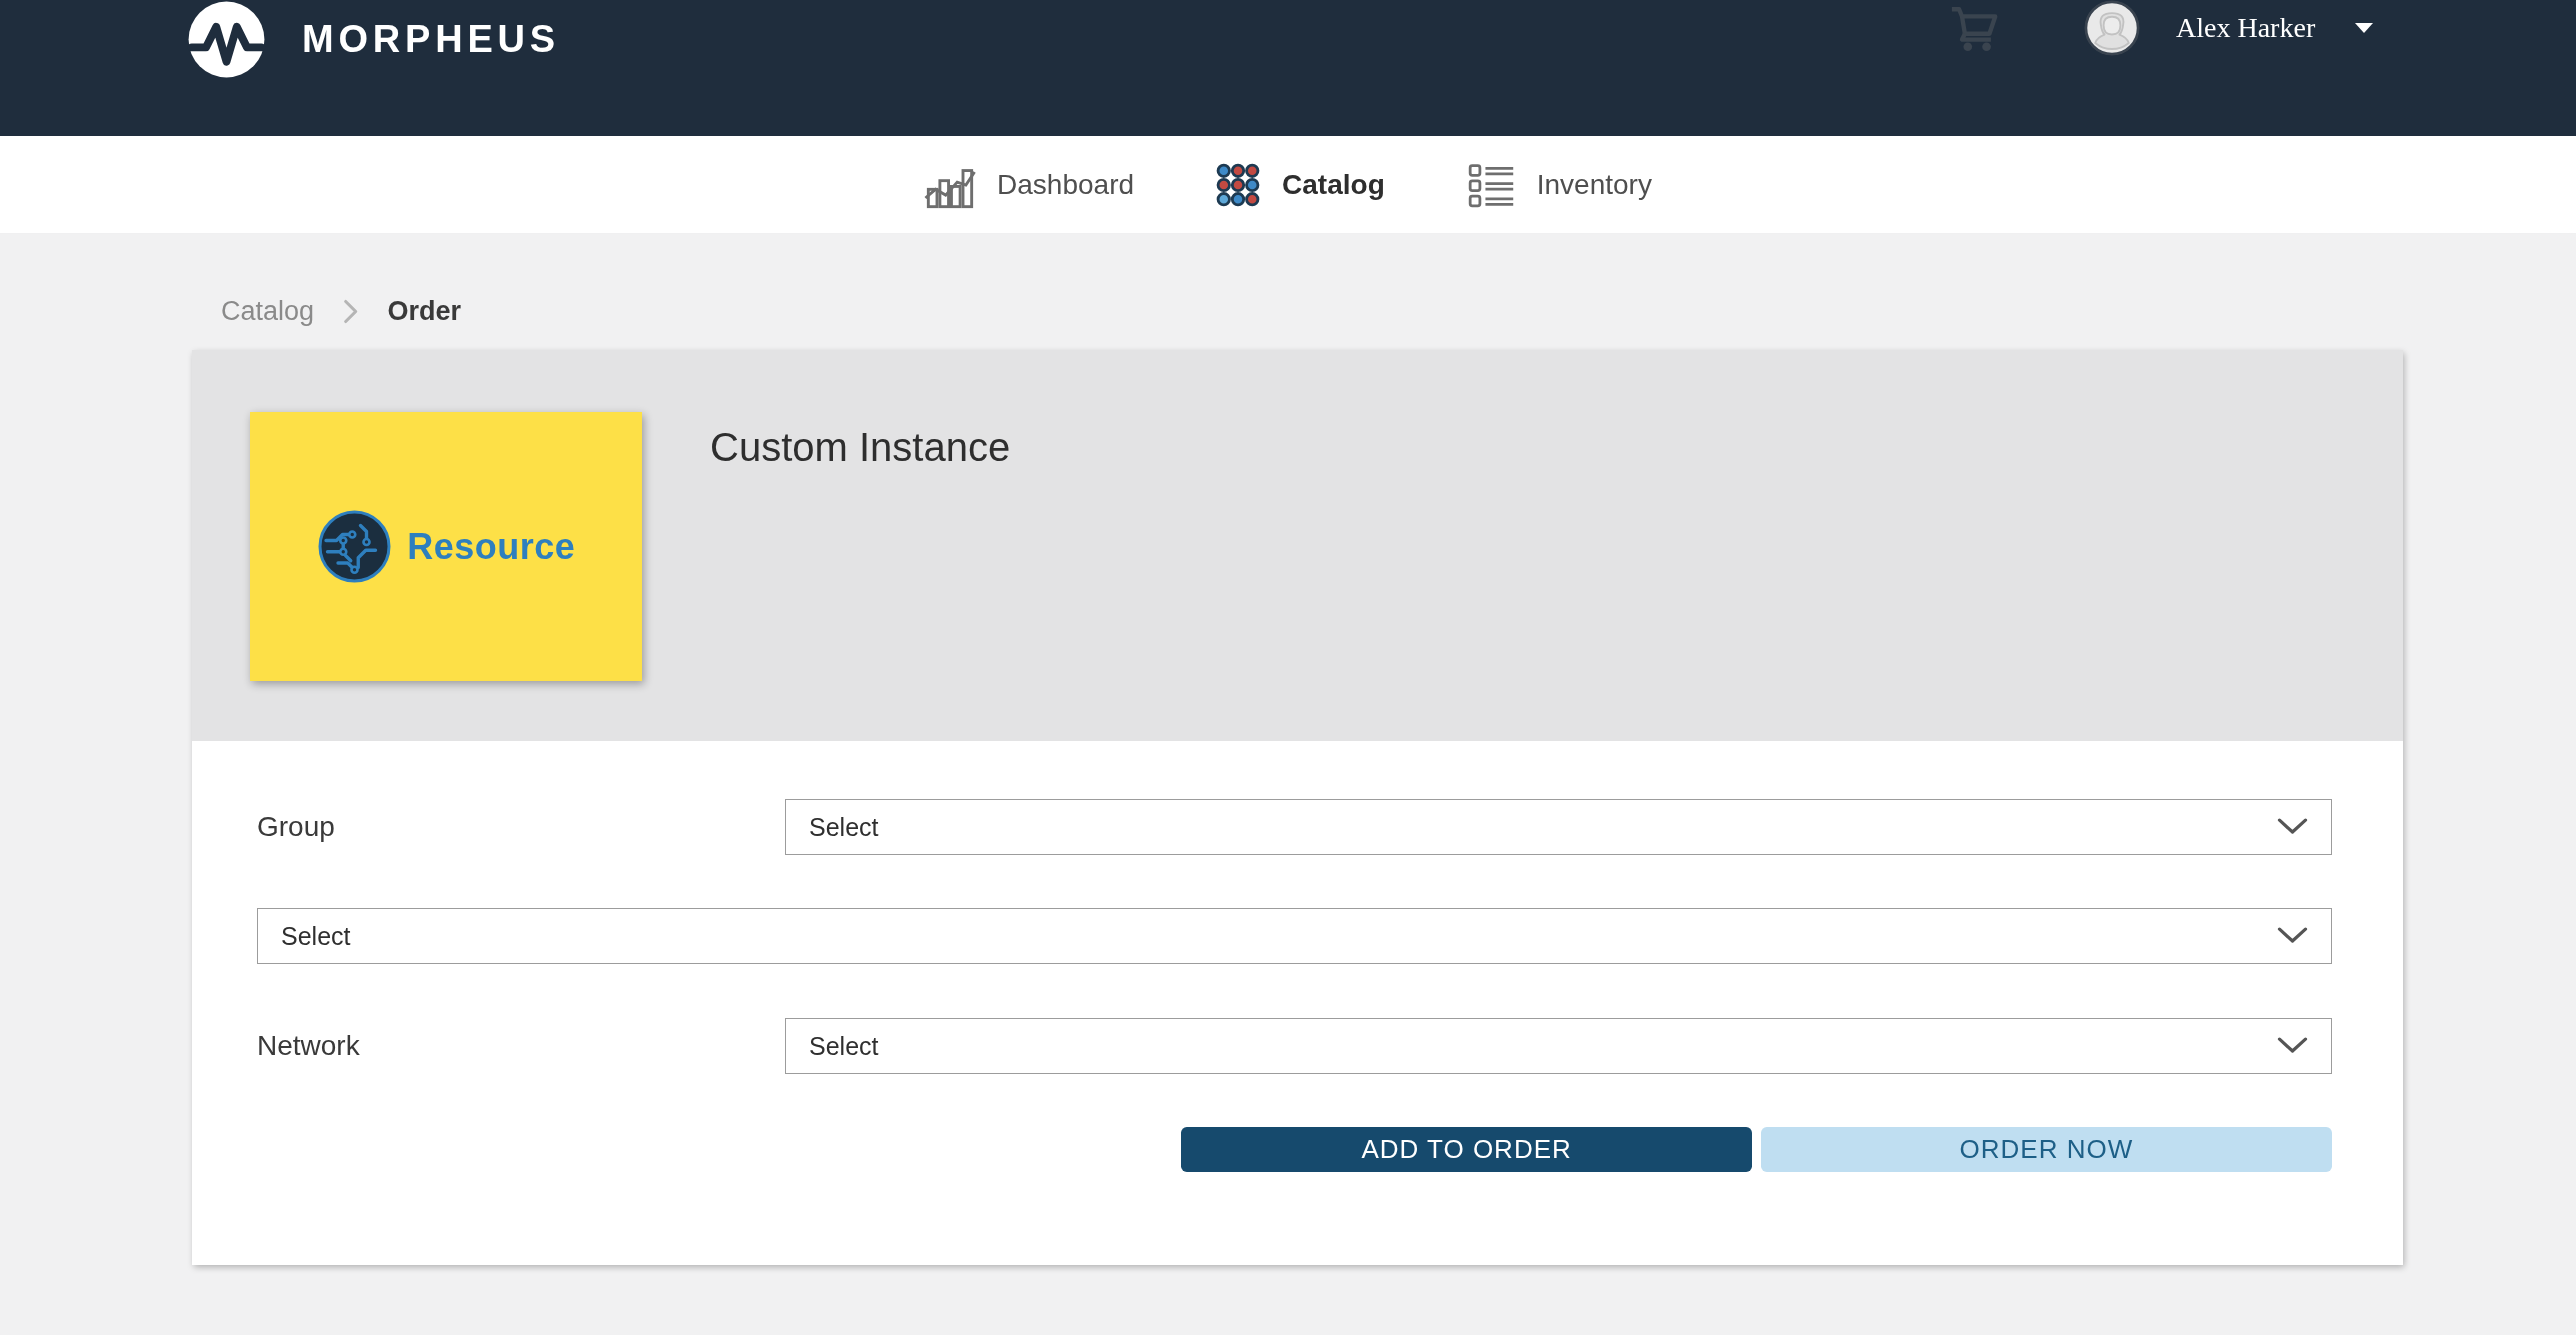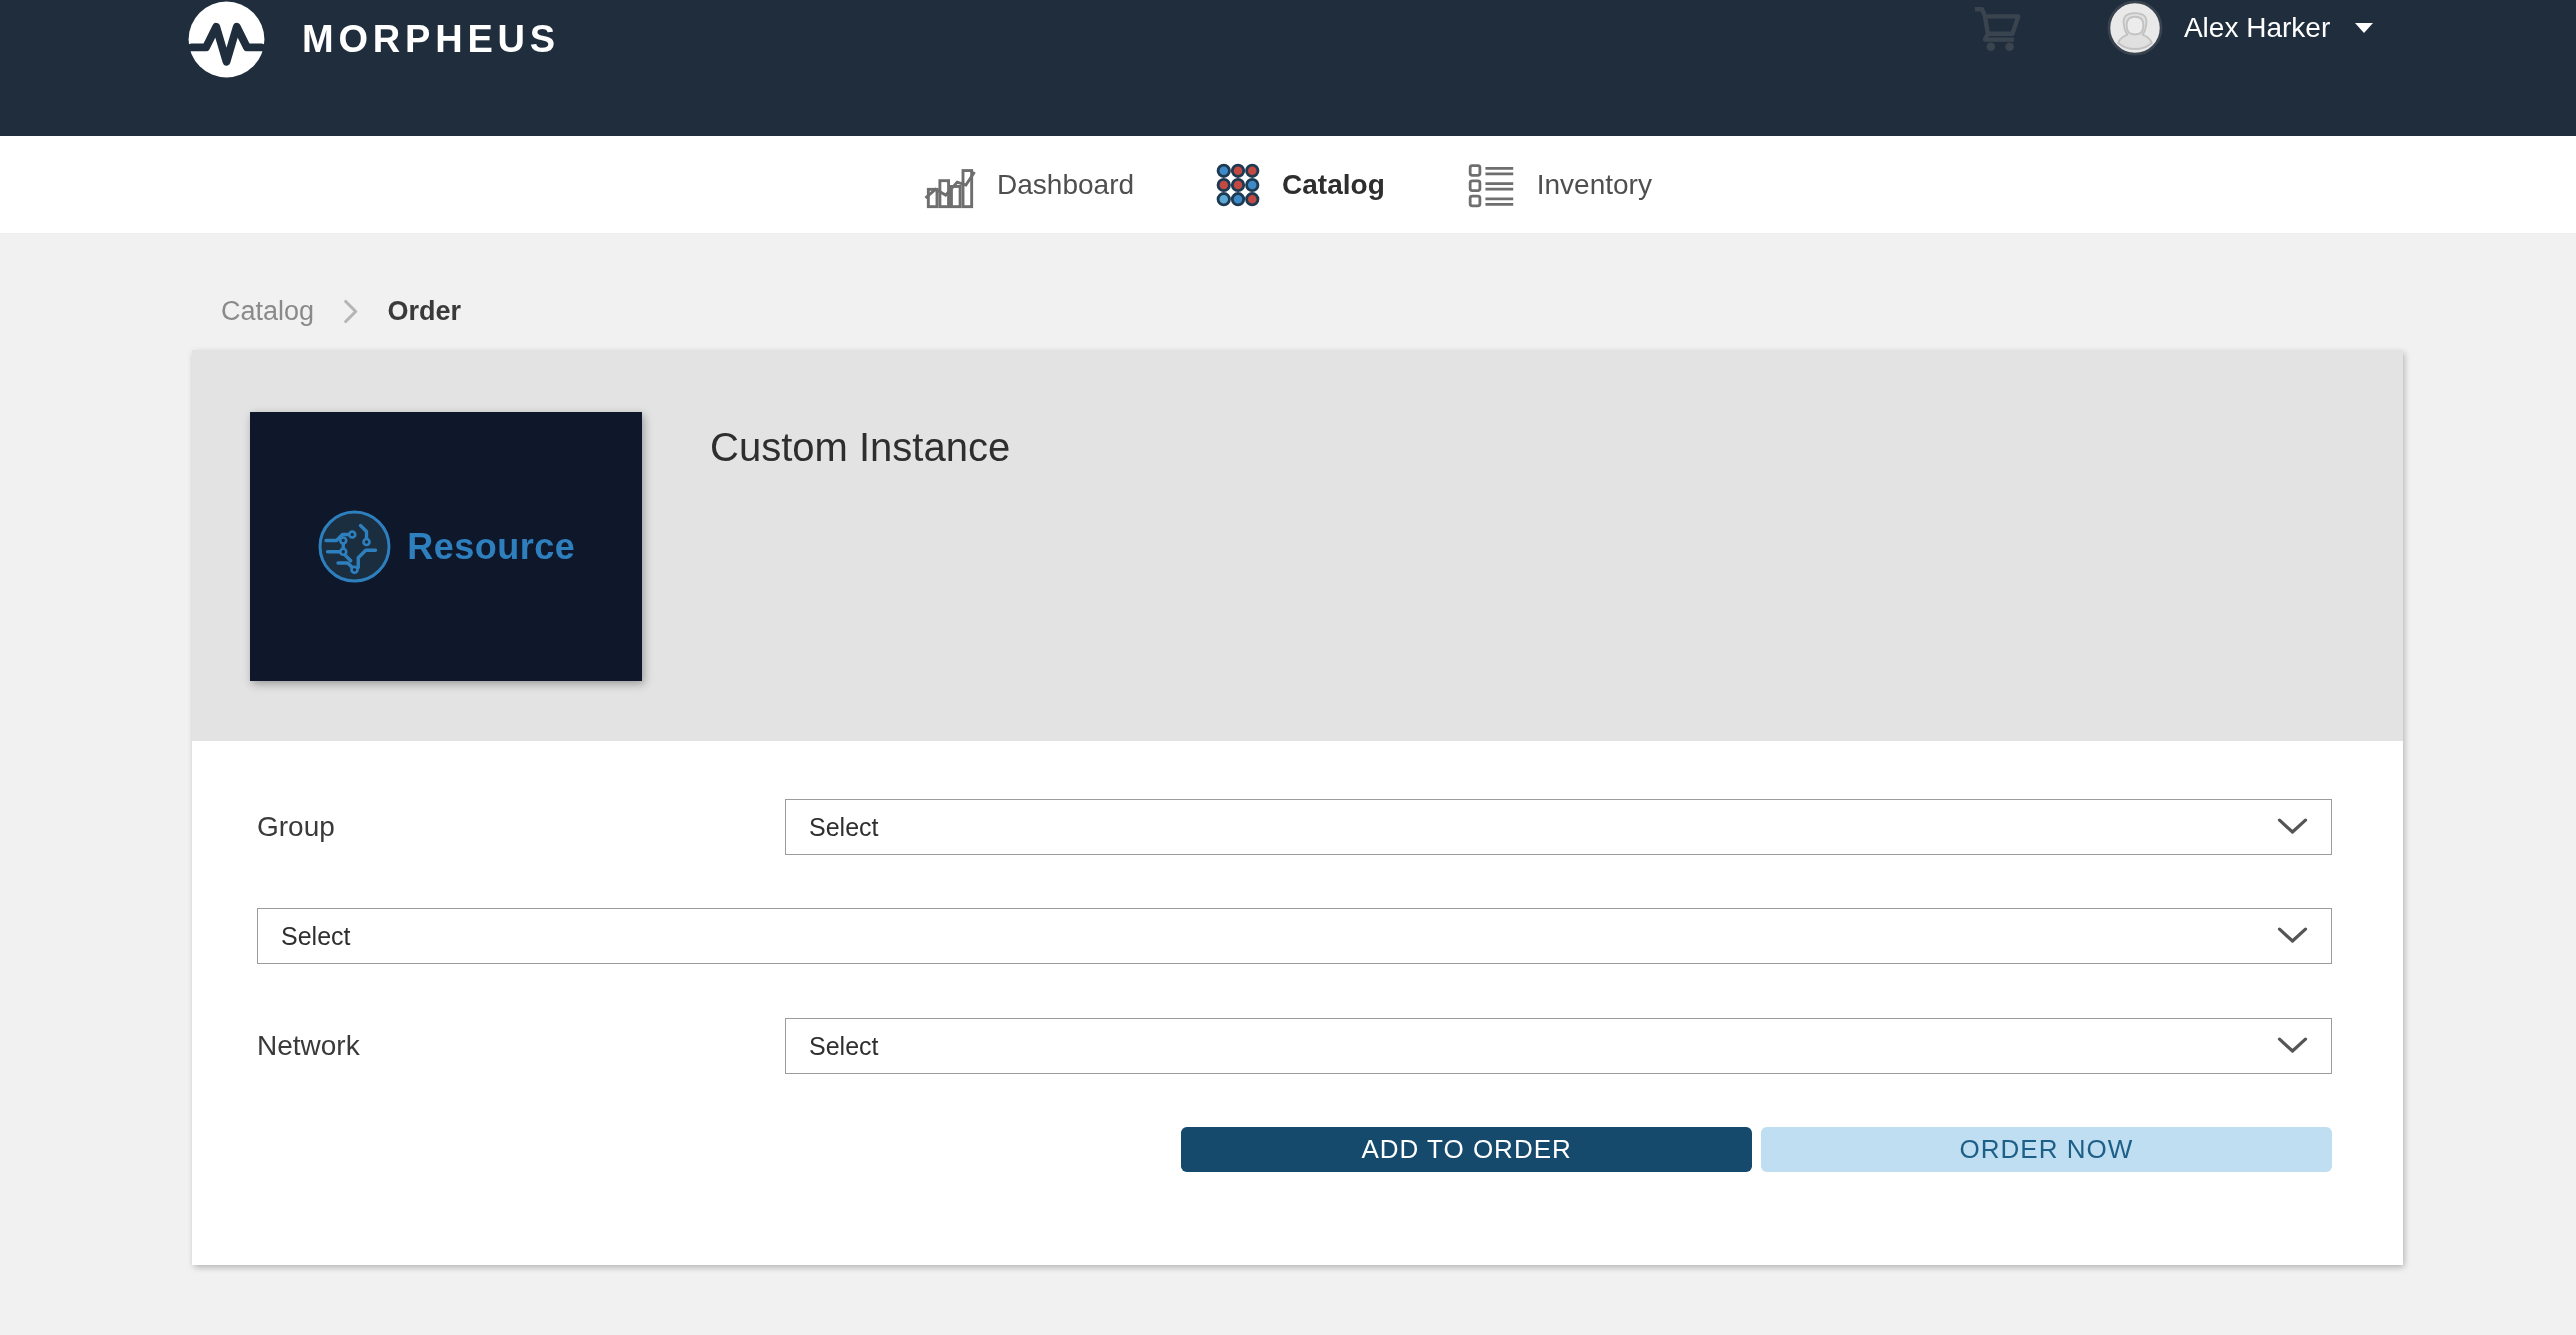--- a/index.html
+++ b/index.html
@@ -17,21 +17,21 @@
     display:flex; align-items:flex-start;
     padding-left:187px; padding-right:203px;
   }
   .brand { display:flex; align-items:center; gap:36px; cursor:pointer; }
   .brand-logo { width:79px; height:79px; display:block; }
   .brand-name {
     color:#ffffff; font-size:38px; font-weight:700; letter-spacing:4.8px;
   }
   .topbar-right { margin-left:auto; display:flex; align-items:center; }
   .cart-icon { width:52px; height:52px; margin-right:83px; cursor:pointer; }
-  .user-menu { display:flex; align-items:center; gap:21px; cursor:pointer; }
+  .user-menu { display:flex; align-items:center; gap:36px; cursor:pointer;font-family:Liberation Serif, serif; }
   .avatar { width:56px; height:56px; border-radius:50%; display:block; }
   .user-name { color:#ffffff; font-size:28px; font-weight:500; }
   .caret-down {
     width:0; height:0; margin-left:3.8px;
     border-left:9.6px solid transparent; border-right:9.6px solid transparent;
     border-top:10.6px solid #ffffff;
   }
 
   
   .navbar {
@@ -59,21 +59,21 @@
   .crumb-current { color:#3a3a3a; font-weight:600; }
 
   
   .order-card {
     position:absolute; left:192px; top:350px; width:2211px;
     box-shadow:1.9px 2.9px 6.7px rgba(0,0,0,0.28);
   }
   .order-header { position:relative; height:391px; background:#e3e3e4; }
   .logo-card {
     position:absolute; left:58px; top:62px; width:392px; height:269px;
-    background:#0f172a; box-shadow:1.9px 2.9px 8.6px rgba(0,0,0,0.32);
+    background:#fde047; box-shadow:1.9px 2.9px 8.6px rgba(0,0,0,0.32);
     display:flex; align-items:center; justify-content:center; gap:15.4px;
   }
   .resource-logo { width:75px; height:75px; display:block; }
   .resource-name { font-size:36px; font-weight:700; color:#2e7fbe; letter-spacing:0.5px; }
   .order-title {
     position:absolute; left:501px; top:75px;
     font-size:40px; font-weight:400; color:#2e2e2e;margin-left:17px;
   }
 
   .order-body { position:relative; height:524px; background:#ffffff; }

